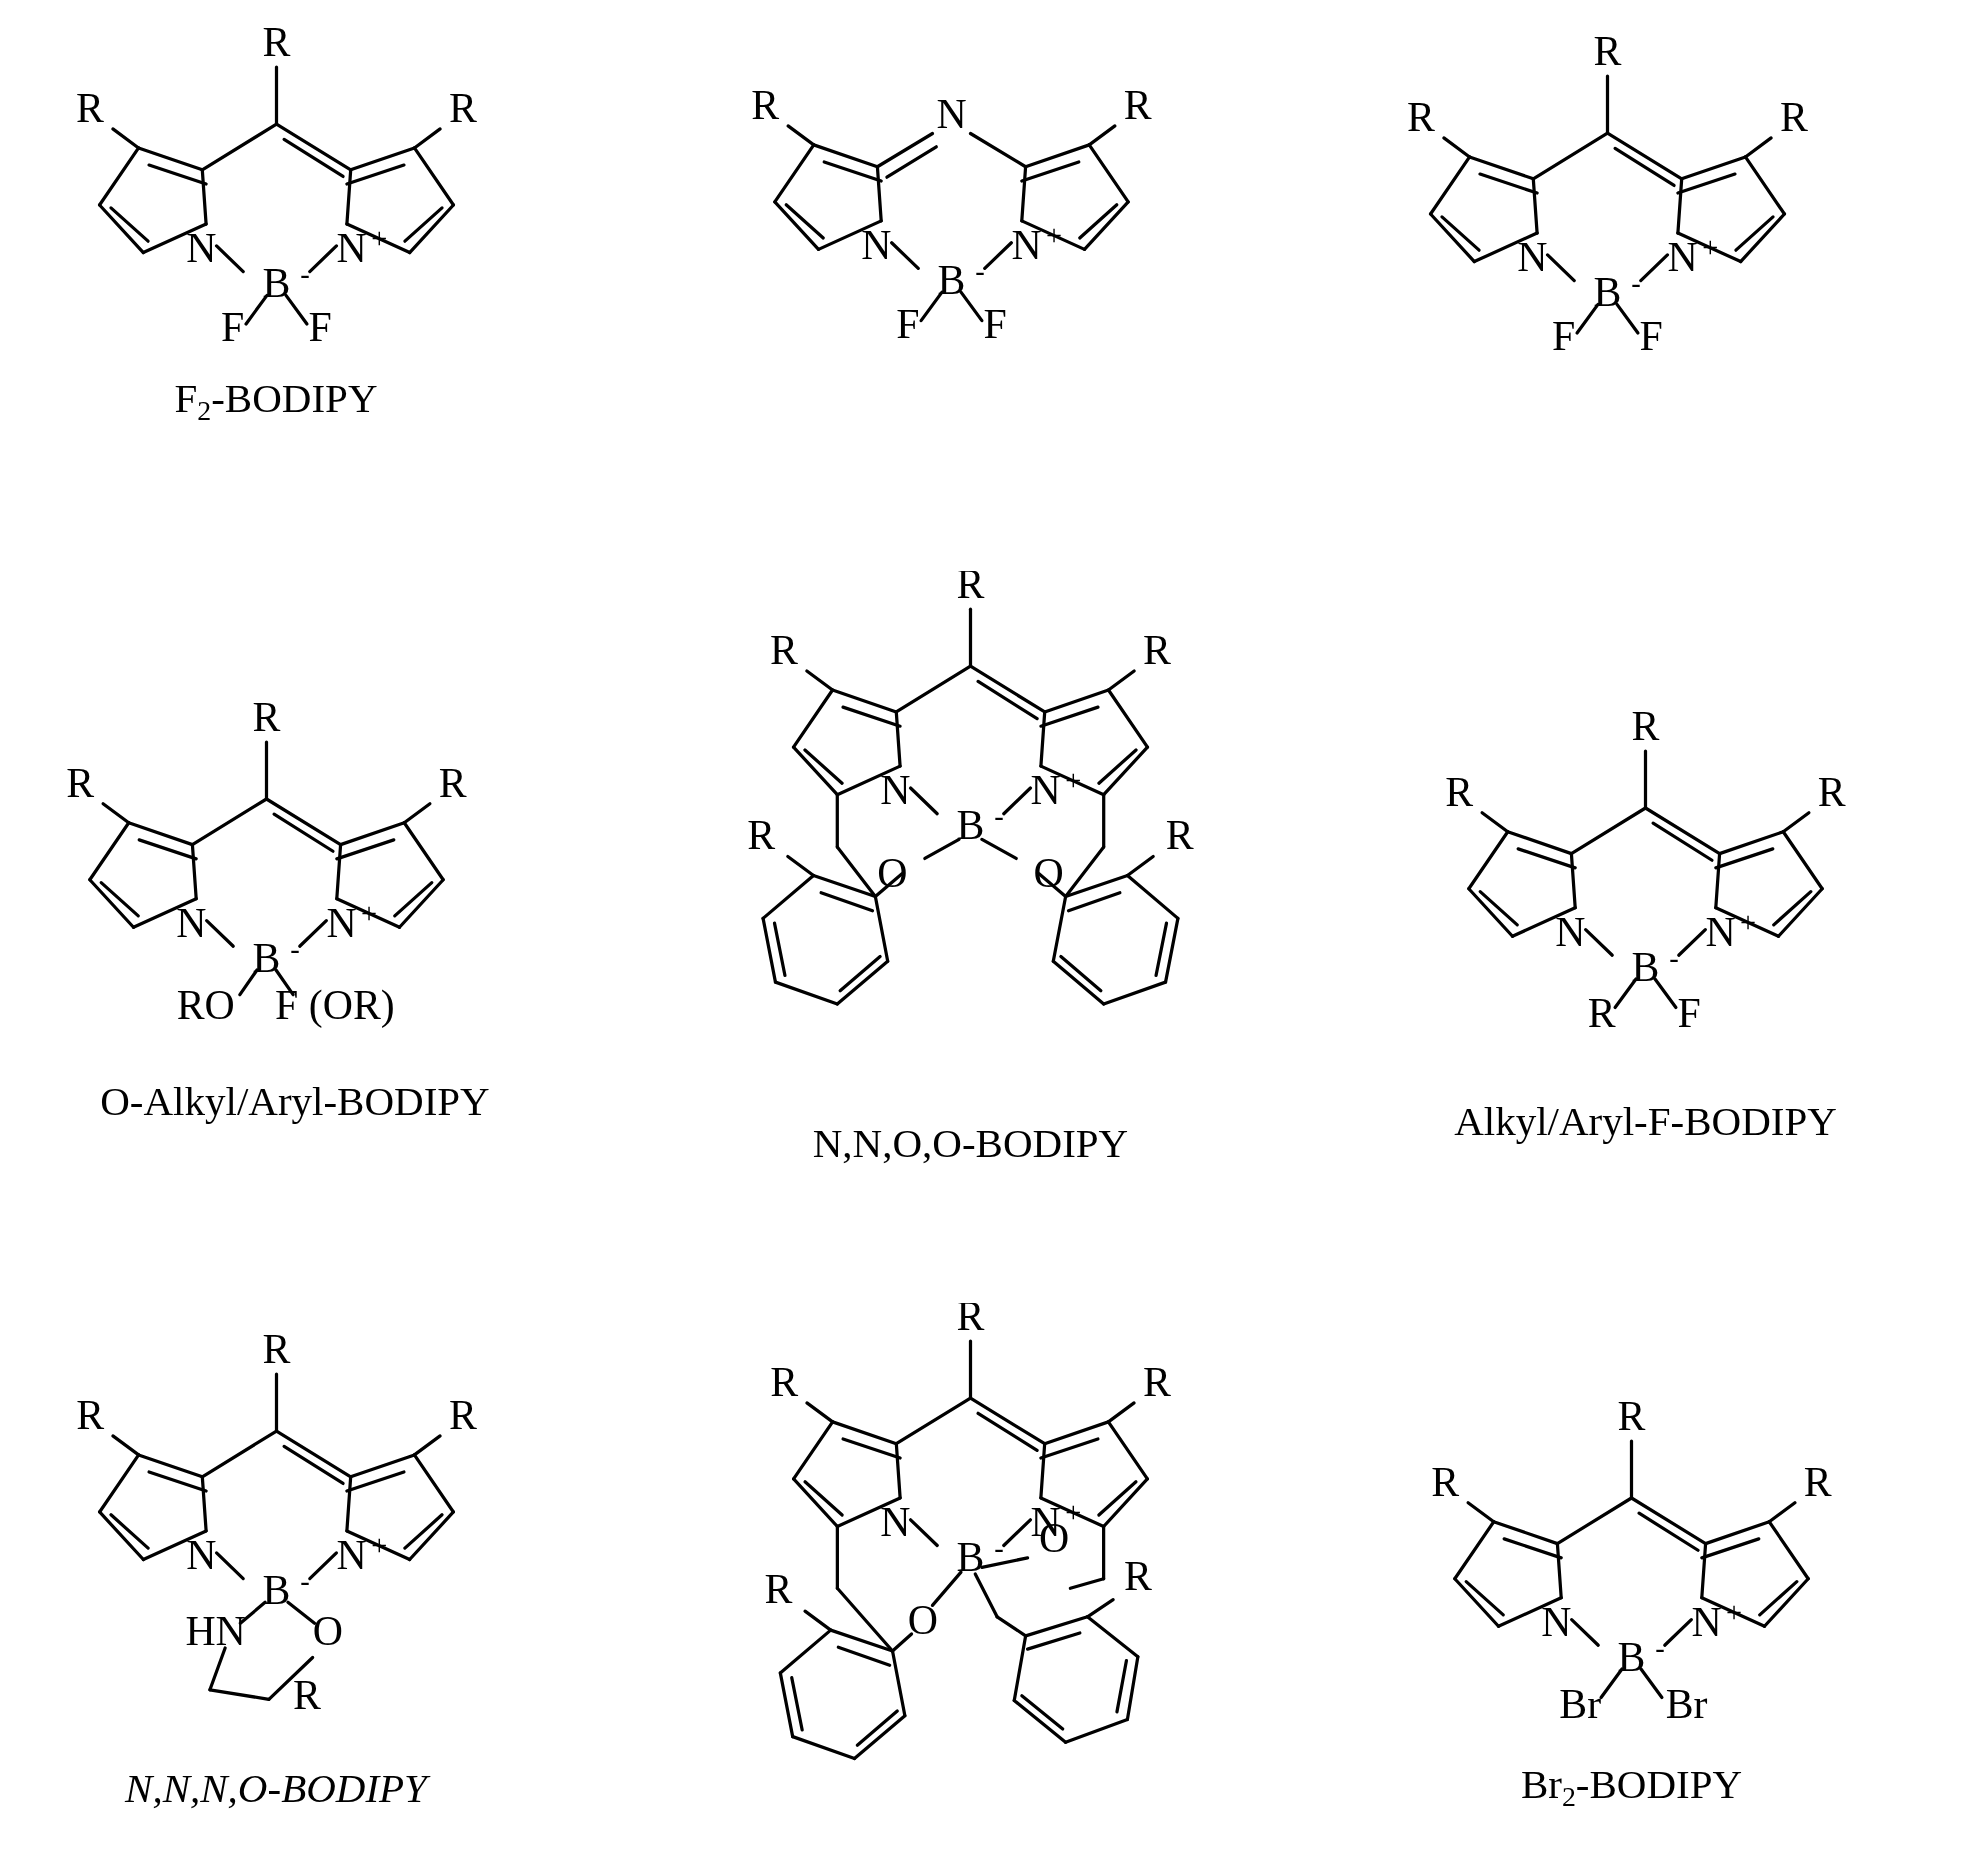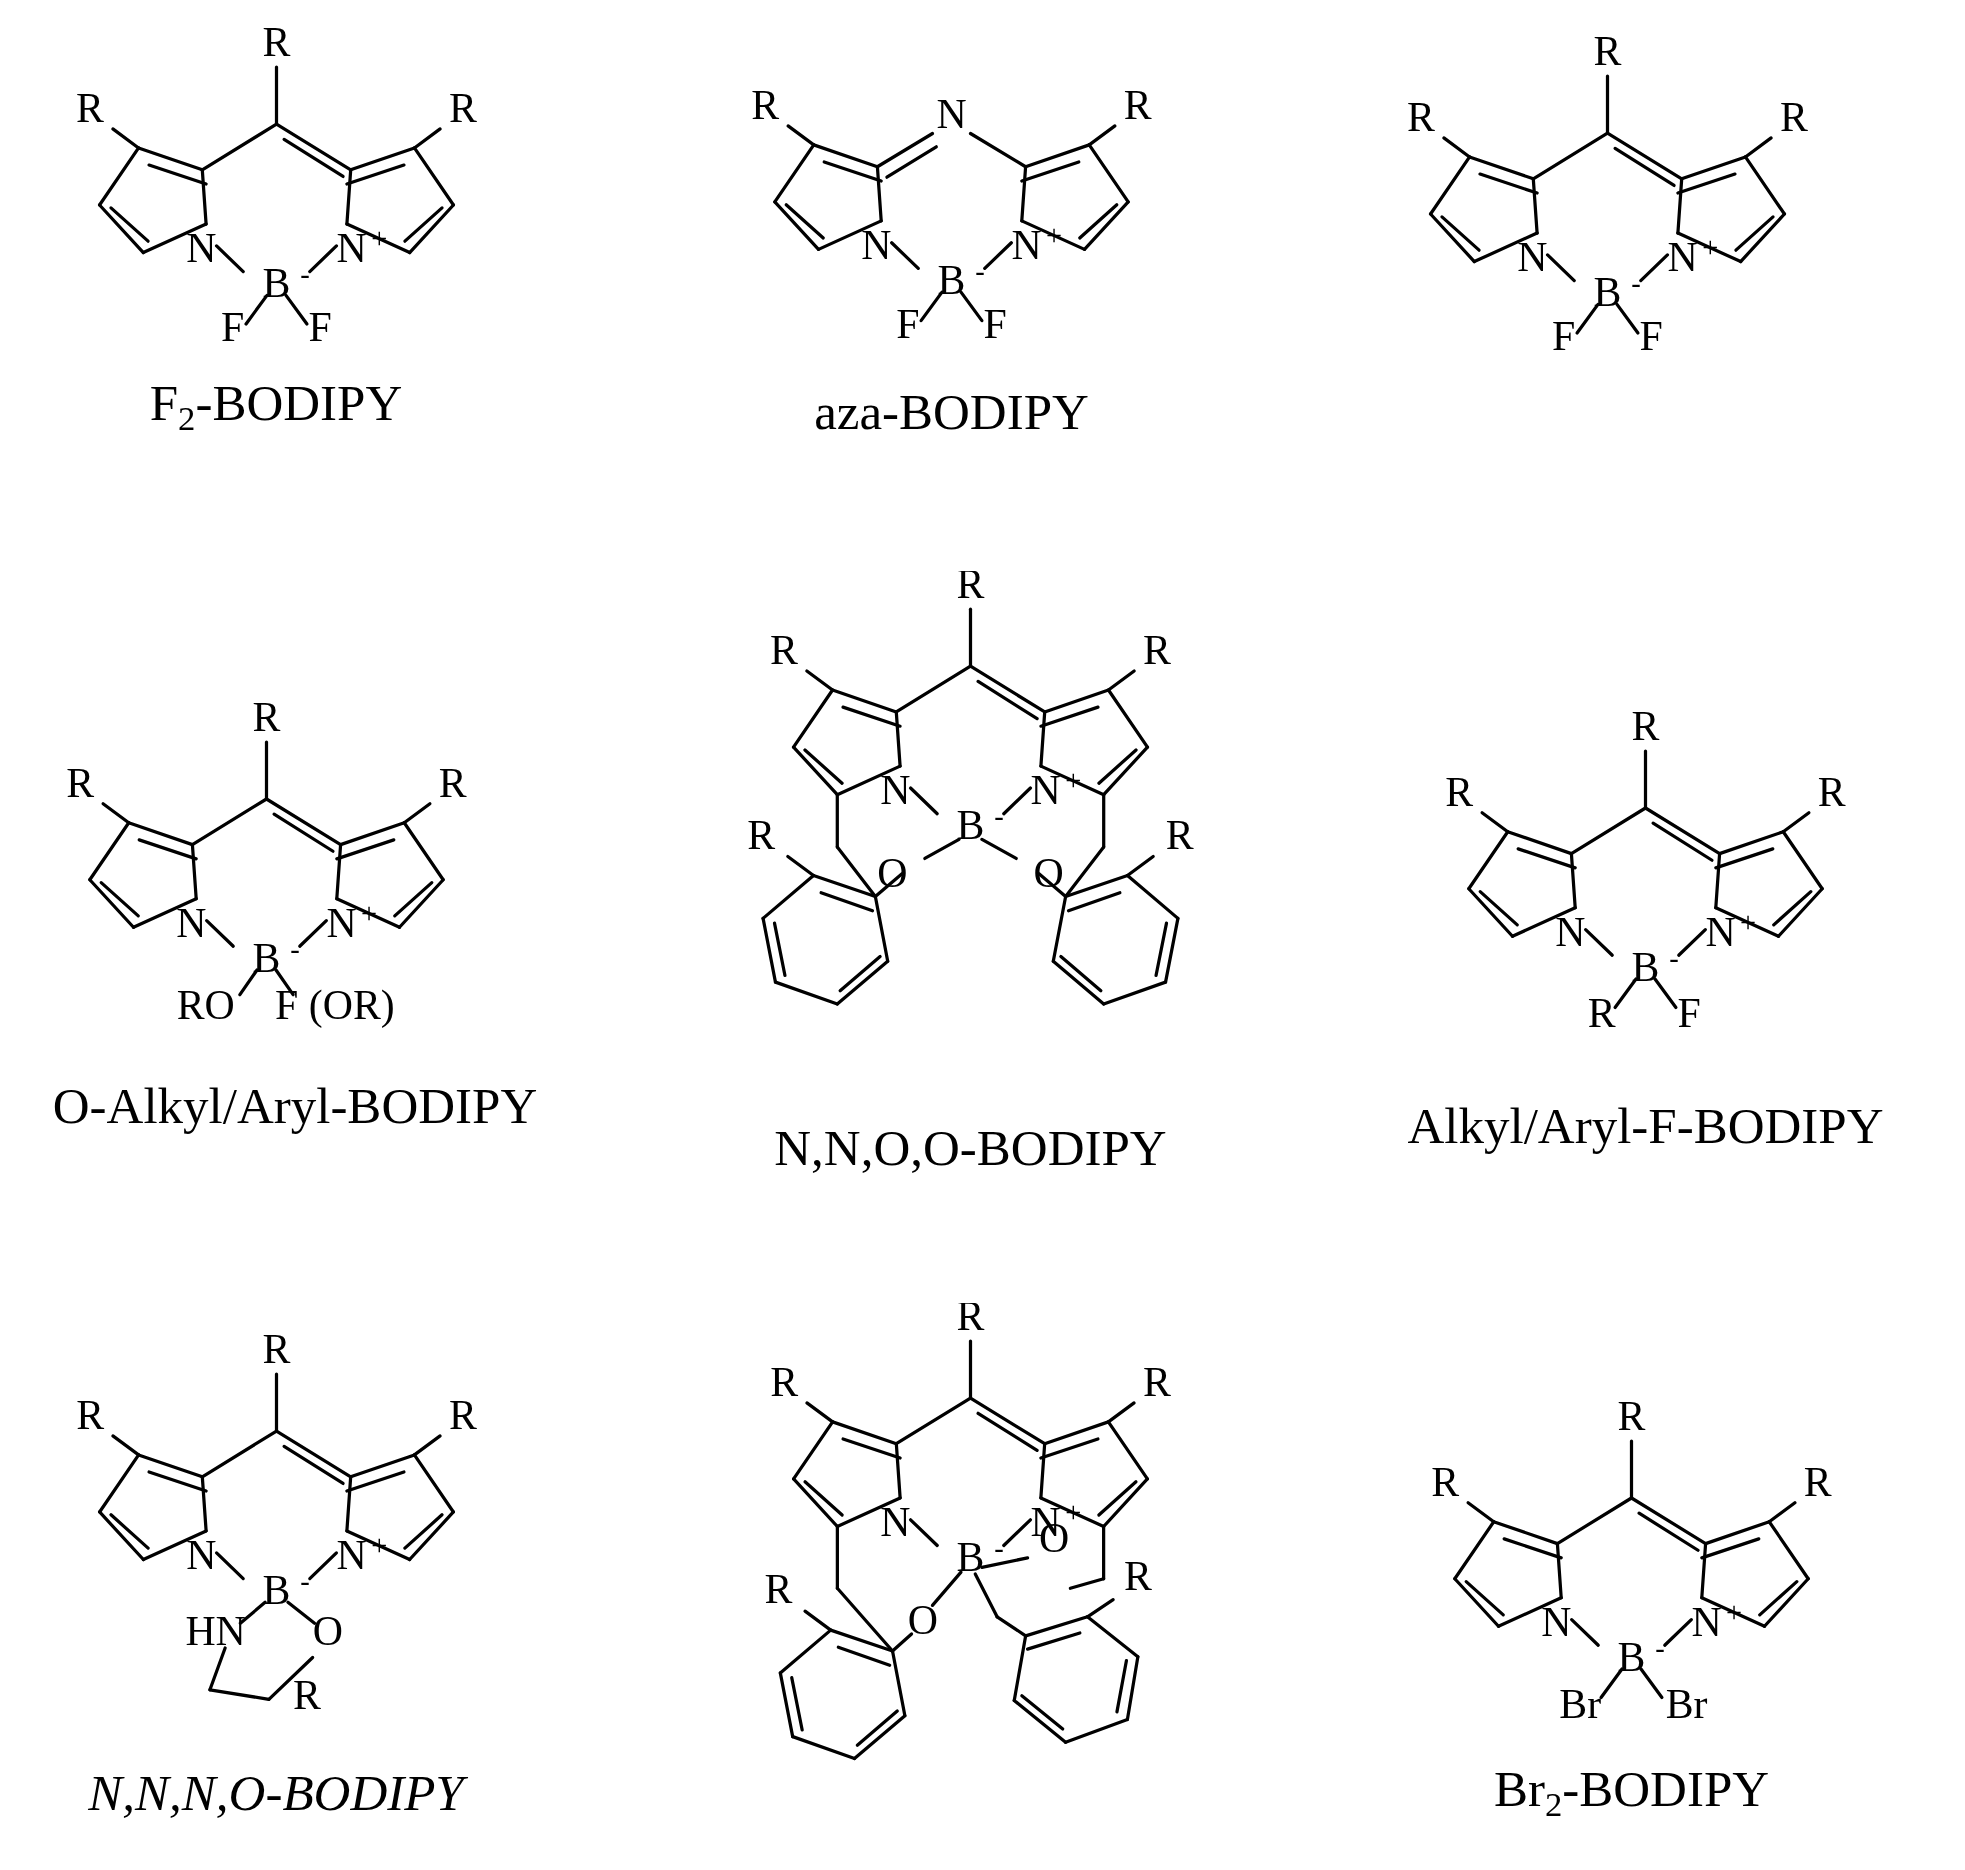--- a/index.html
+++ b/index.html
@@ -19,21 +19,21 @@
     width: 1966px;
     height: 1871px;
   }
   .cell {
     position: absolute;
   }
   .caption {
     position: absolute;
     text-align: center;
     font-family: "Liberation Serif", serif;
-    font-size: 51px;
+    font-size: 41px;
     white-space: nowrap;
     color: #000;
   }
   .caption sub {
     font-size: 0.68em;
     vertical-align: -0.28em;
   }
   svg { display: block; }
   svg text {
     font-family: "Liberation Serif", serif;
@@ -135,21 +135,20 @@
         <text x="339" y="222">N</text>
         <text x="260" y="259">B</text>
         <text x="214" y="305">F</text>
         <text x="306" y="305">F</text>
       </g>
       <g font-size="30" text-anchor="middle">
         <text x="290" y="245">-</text>
         <text x="368" y="207">+</text>
       </g>
     </svg>
-    <div class="caption" style="left:0px; top:335px; width:495px;">aza-BODIPY</div>
   </div>
 
   <div class="cell" style="left:1360px; top:19px;">
     <svg width="495" height="371" viewBox="0 0 520 390">
       <g fill="none" stroke="#000" stroke-width="3.4" stroke-linecap="round">
         <line x1="260" y1="60" x2="260" y2="120"></line>
         <line x1="260" y1="120" x2="182" y2="168"></line>
         <line x1="260" y1="120" x2="338" y2="168"></line>
         <line x1="268" y1="136" x2="330" y2="175"></line>
         <line x1="182" y1="168" x2="115" y2="145"></line>

